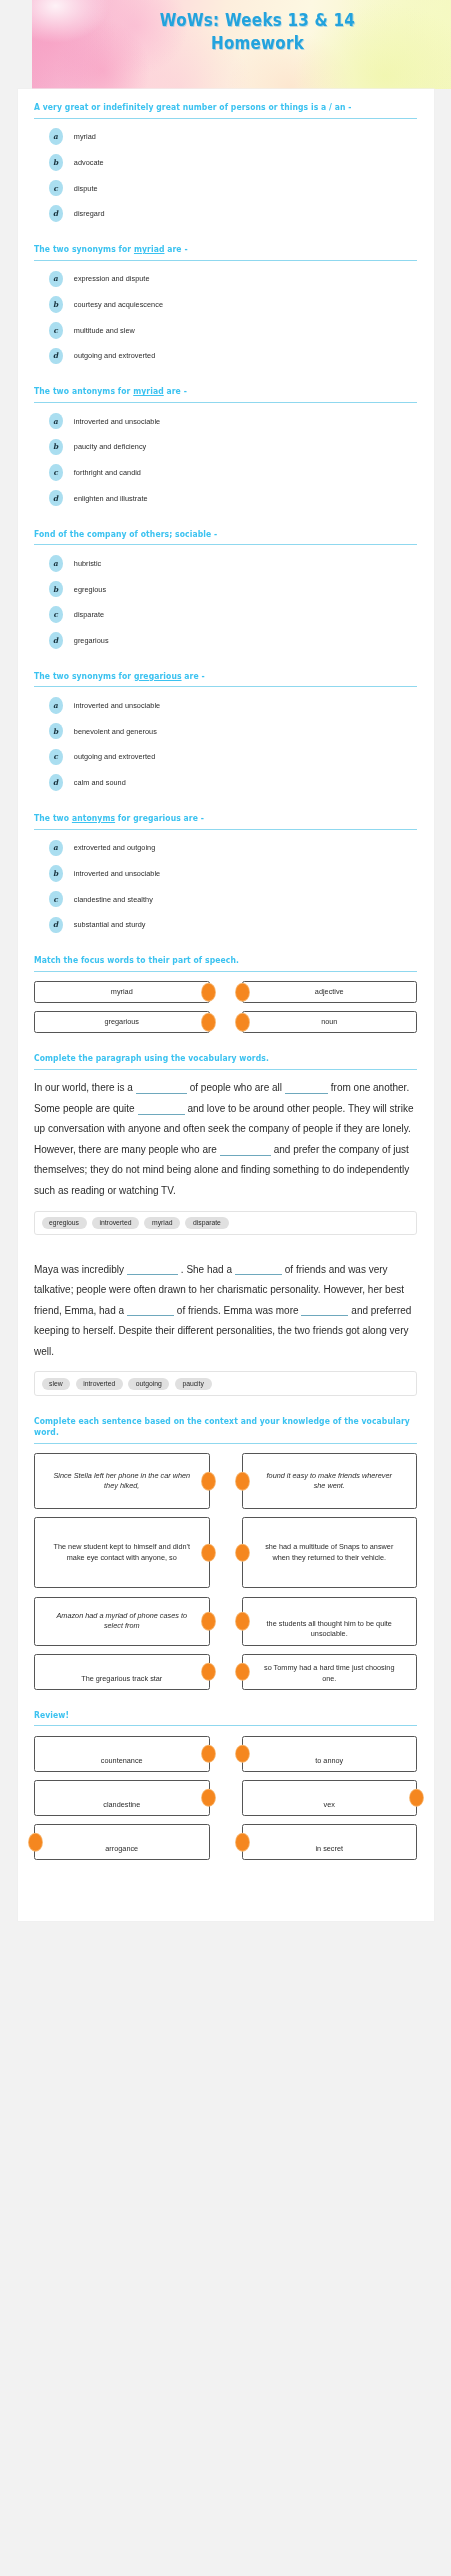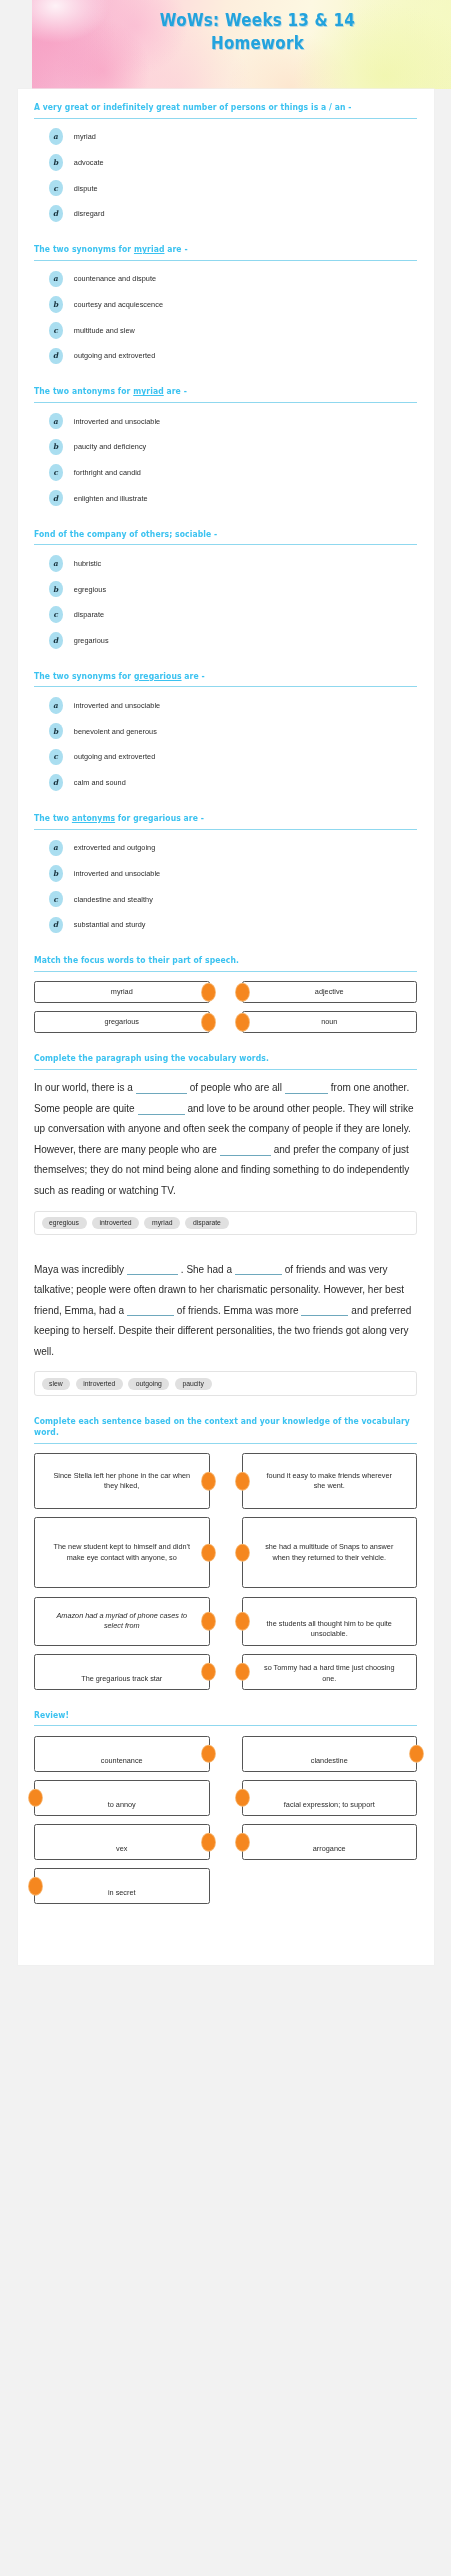--- a/index.html
+++ b/index.html
@@ -144,21 +144,21 @@
     width: 13px;
     height: 16.5px;
     border-radius: 50%;
     background: #f5871f;
     box-shadow: 0 0 0 0.9px #f7b36a;
     top: 50%;
     transform: translateY(-50%);
   }
   .match-card.left  .dot { right: -6.5px; }
   .match-card.right .dot { left: -6.5px; }
-  .match-card.tallbox { min-height: 56px; }
+  .match-card.tallbox { min-height: 56px; font-style: italic; }
   .match-card.tallbox2 { min-height: 71px; }
   .match-card.tallbox3 { min-height: 49px; font-style: italic; }
   .match-card.medbox  { min-height: 36px; align-items: flex-end; }
 
   
   .para {
     padding-top: 8.2px;
     font-size: 10px;
     line-height: 2.05;
     color: #2b2b2b;
@@ -228,21 +228,21 @@
         </div>
       </div>
     </div>
 
     <div class="q-block">
       <div class="q-head"><span>The two synonyms for </span><span class="uw">myriad</span><span> are -</span></div>
       <div class="q-rule"></div>
       <div class="opts">
         <div class="opt">
           <span class="opt-bullet">a</span>
-          <span class="opt-text">countenance and dispute</span>
+          <span class="opt-text">expression and dispute</span>
         </div>
         <div class="opt">
           <span class="opt-bullet">b</span>
           <span class="opt-text">courtesy and acquiescence</span>
         </div>
         <div class="opt">
           <span class="opt-bullet">c</span>
           <span class="opt-text">multitude and slew</span>
         </div>
         <div class="opt">
@@ -435,34 +435,30 @@
     </div>
 
     <div class="q-block" style="margin-top:16px;">
       <div class="q-head">Review!</div>
       <div class="q-rule"></div>
       <div class="match-grid">
         <div class="match-card left medbox">
           <span>countenance</span>
           <span class="dot"></span>
         </div>
+        <div class="match-card right medbox">
+          <span class="dot"></span>
+          <span>to annoy</span>
+        </div>
+
         <div class="match-card left medbox">
           <span>clandestine</span>
           <span class="dot"></span>
         </div>
 
-        <div class="match-card right medbox">
-          <span class="dot"></span>
-          <span>to annoy</span>
-        </div>
-        <div class="match-card right medbox">
-          <span class="dot"></span>
-          <span>facial expression; to support</span>
-        </div>
-
         <div class="match-card left medbox">
           <span>vex</span>
           <span class="dot"></span>
         </div>
         <div class="match-card right medbox">
           <span class="dot"></span>
           <span>arrogance</span>
         </div>
 
         <div class="match-card right medbox">

